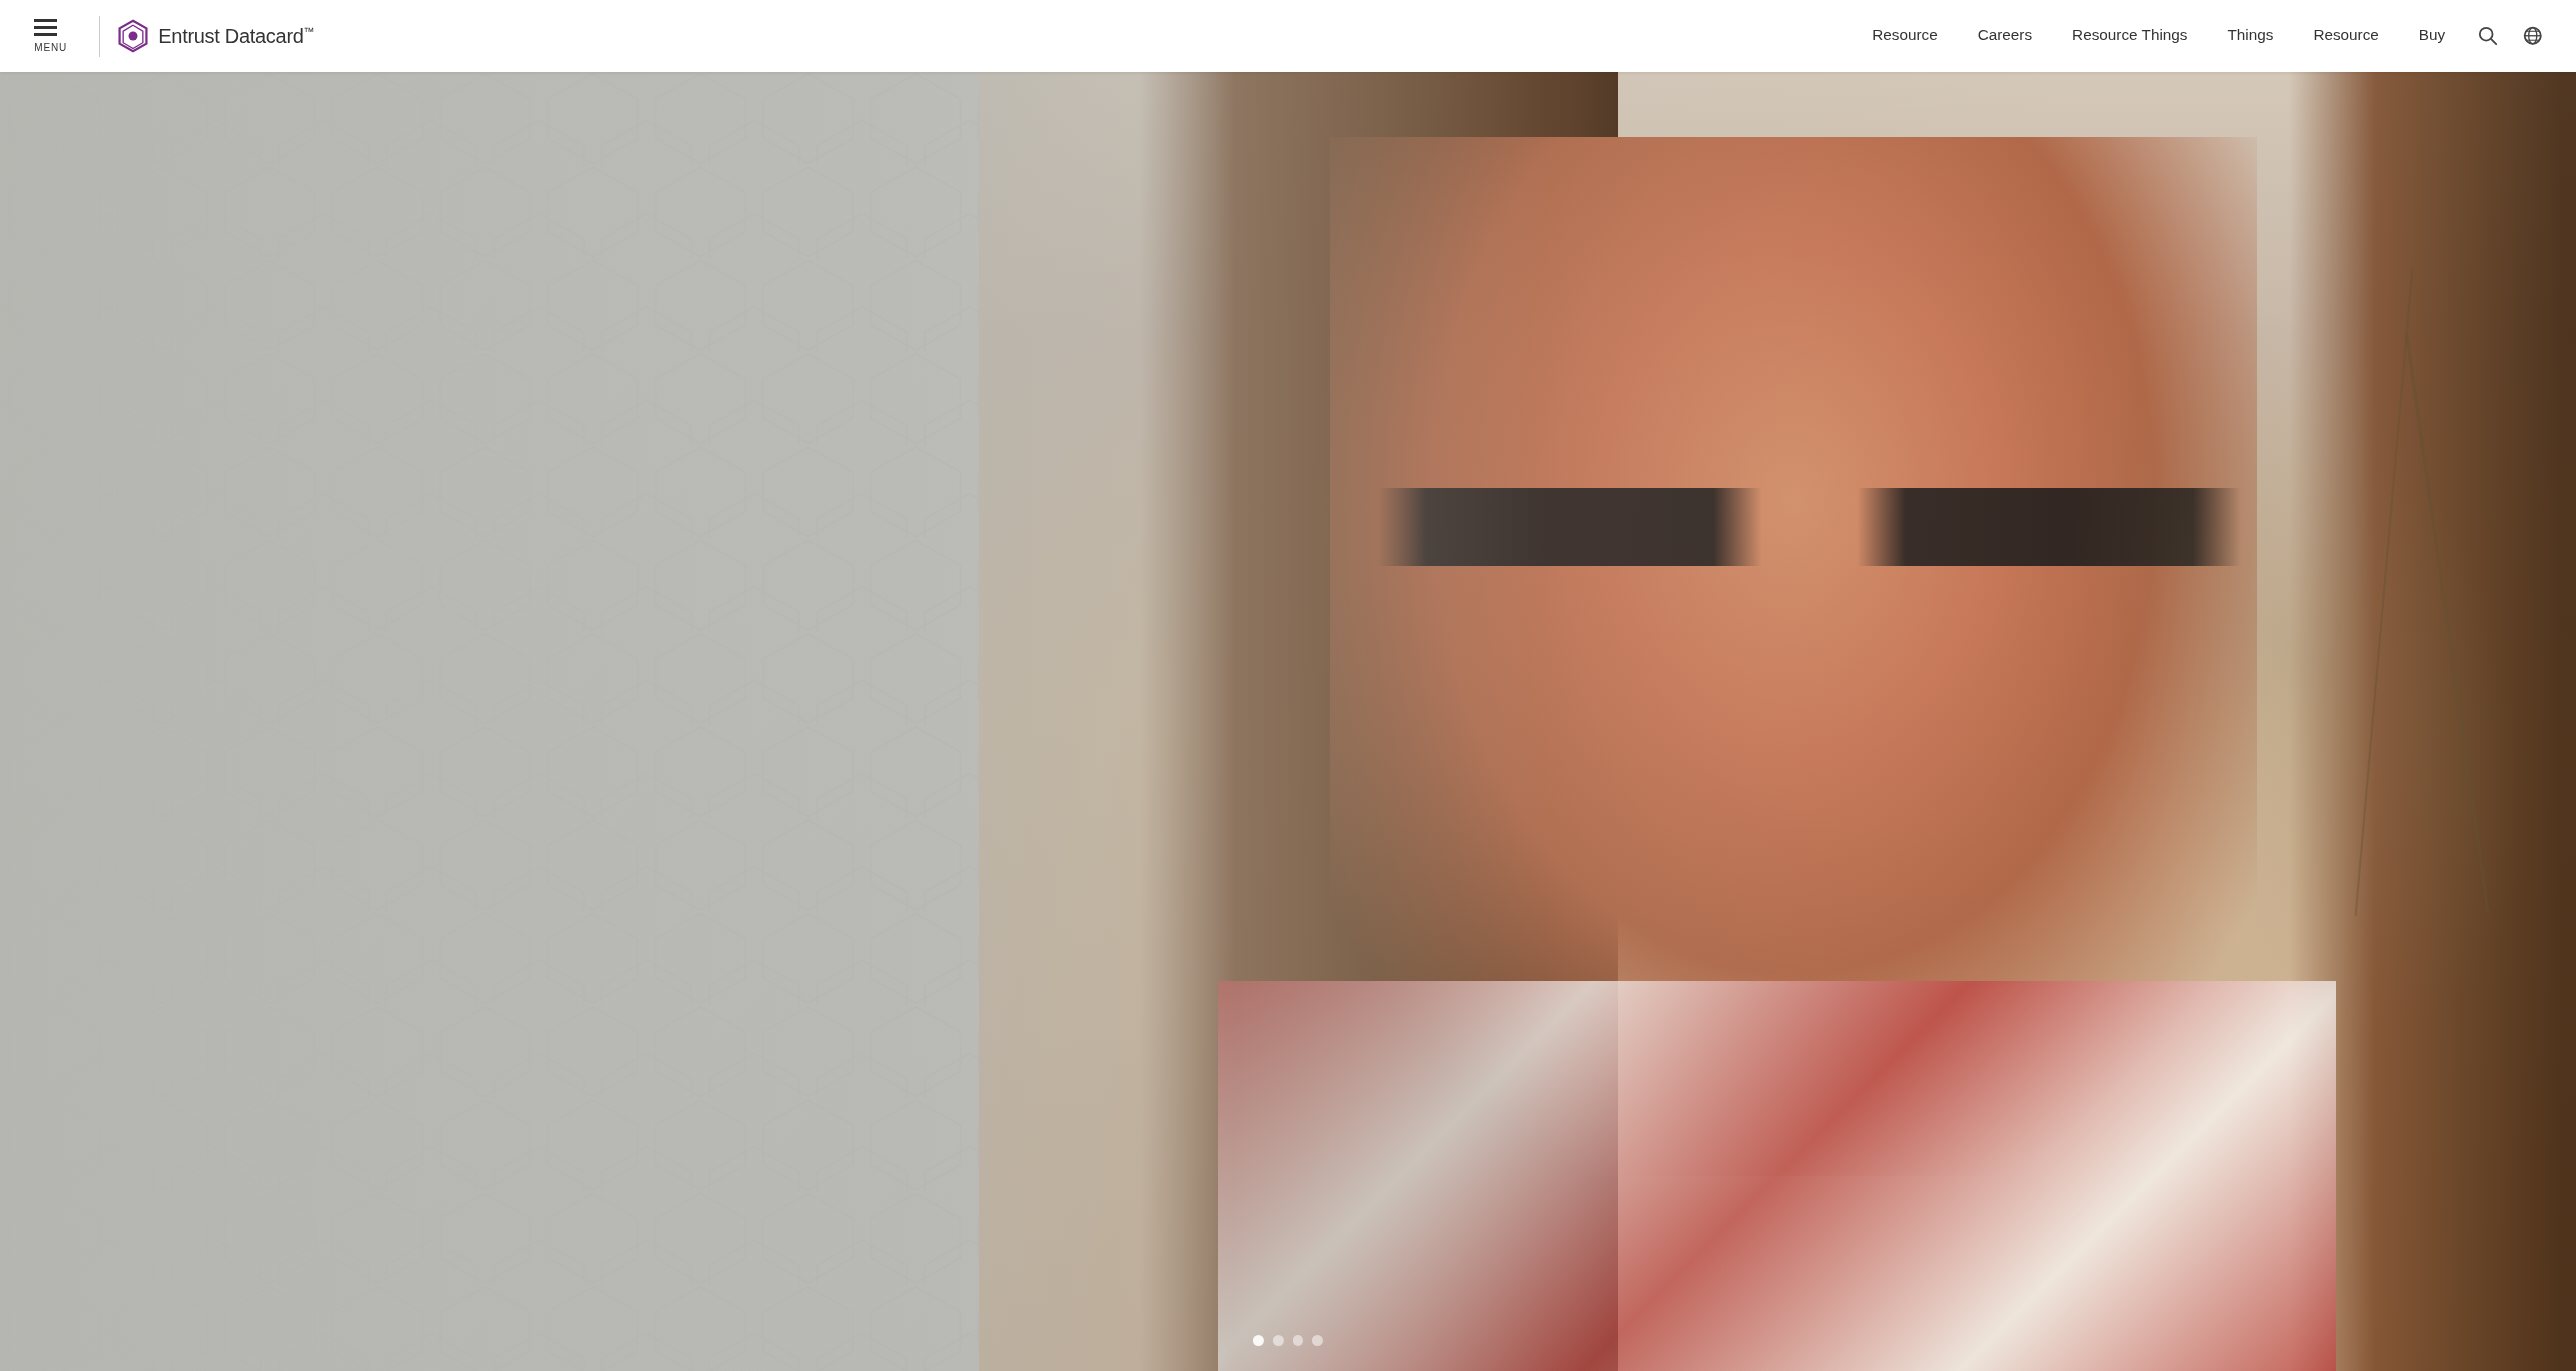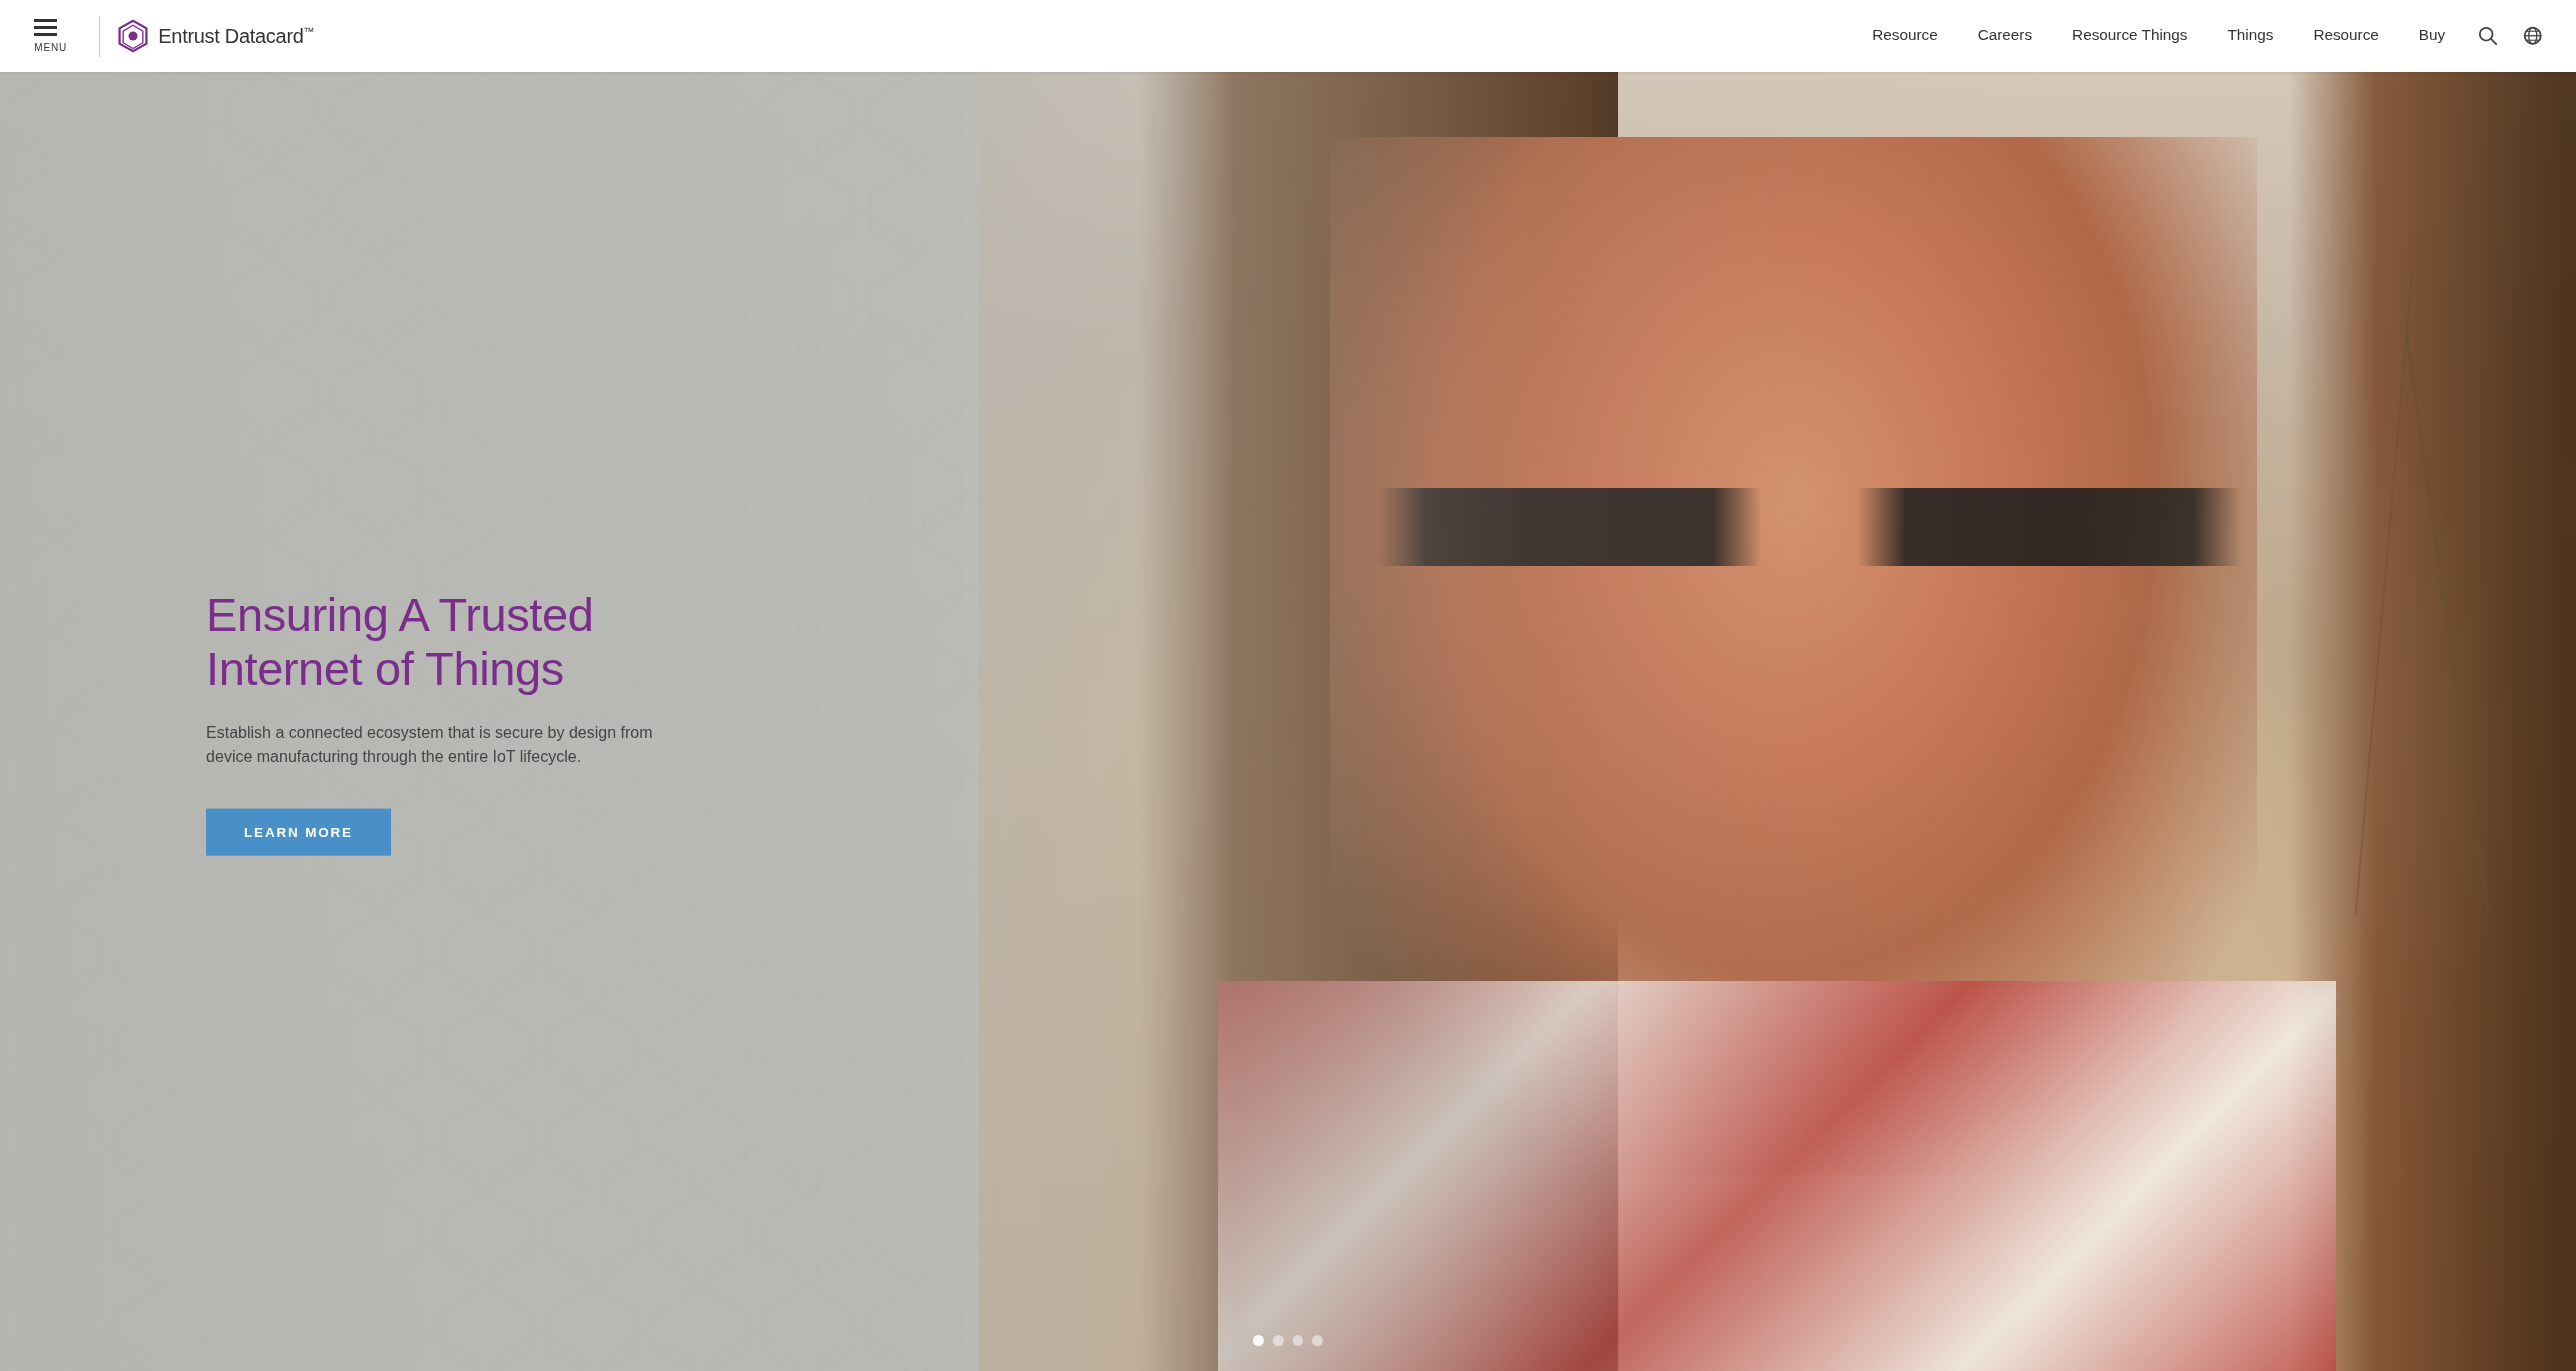--- a/index.html
+++ b/index.html
@@ -305,28 +305,20 @@
 
     <div style="position:absolute;bottom:0;left:15%;width:70%;height:30%;background:linear-gradient(135deg,#c04040 0%,#ffffff 25%,#c04040 50%,#ffffff 75%,#c04040 100%);opacity:0.7;"></div>
 
     <div style="position:absolute;top:15%;right:5%;width:25%;height:60%;background:radial-gradient(ellipse,rgba(140,120,90,0.25) 0%,transparent 70%);transform:rotate(-20deg);"></div>
     <div style="position:absolute;top:20%;right:8%;width:2.7px;height:45%;background:rgba(100,80,50,0.5);transform:rotate(-8deg);"></div>
     <div style="position:absolute;top:15%;right:12%;width:1.8px;height:50%;background:rgba(100,80,50,0.4);transform:rotate(5deg);"></div>
   </div>
 
   <div class="hero-gradient-overlay"></div>
 
-  <div class="hero-content">
-    <h1 class="hero-heading">
-      <span>Ensuring A Trusted</span><br>
-      <span>Internet of Things</span>
-    </h1>
-    <p class="hero-subtext">Establish a connected ecosystem that is secure by design from device manufacturing through the entire IoT lifecycle.</p>
-    <button class="hero-btn">LEARN MORE</button>
-  </div>
 
   <div class="carousel-dots">
     <div class="dot active"></div>
     <div class="dot"></div>
     <div class="dot"></div>
     <div class="dot"></div>
   </div>
 
 </section>
 

